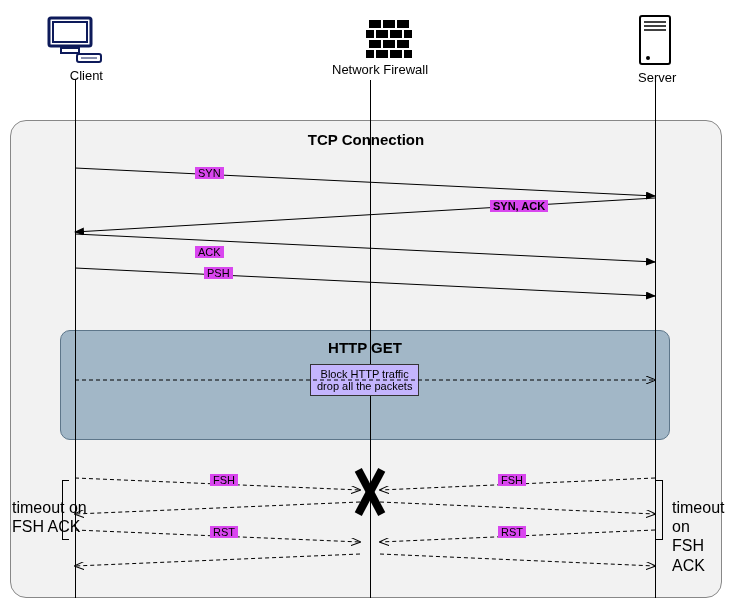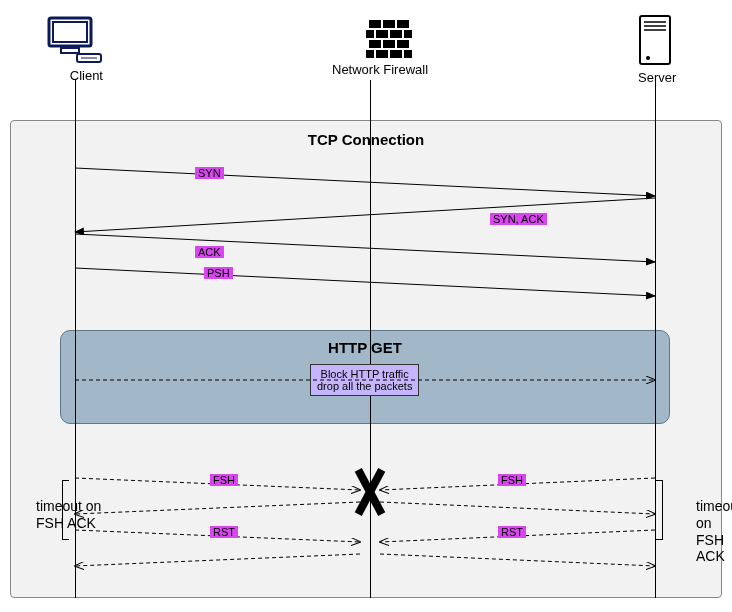--- a/index.html
+++ b/index.html
@@ -40,21 +40,21 @@
     bottom: 14px;
   }
   
   .tcp-box {
     position: absolute;
     left: 10px;
     top: 120px;
     right: 10px;
     bottom: 14px;
     border: 1px solid #888;
-    border-radius: 4px;
+    border-radius: 16px;
     background: #f2f2f2;
   }
   .tcp-title {
     position: absolute;
     left: 0; right: 0;
     top: 10px;
     text-align: center;
     font-weight: bold;
     font-size: 15px;
   }
@@ -92,24 +92,23 @@
   .msg-label {
     position: absolute;
     font-size: 11px;
     background: transparent;
     color: #000;
     padding: 0 3px;
   }
   .msg-label.bg-grey { background: #d946ef; }
   .side-label {
     position: absolute;
-    font-size: 14px;
+    font-size: 16px;
     line-height: 1.2;
     white-space: pre-line;
-    margin-left: 24px;
   }
   .bracket {
     position: absolute;
     border-left: 1px solid #000;
   }
   .bracket.top::before, .bracket.bottom::after {
     content: '';
     position: absolute;
     width: 6px; height: 1px;
     background: #000;
@@ -190,21 +189,21 @@
           <div class="brick half"></div>
         </div>
   </div>
   <div class="actor-label" style="margin-left:-18px;">Network Firewall</div>
 </div>
 
 <div class="tcp-box">
   <div class="tcp-title">TCP Connection</div>
 </div>
 
-<div class="http-box" style="left:60px; top:330px; width:610px; height:94px;">
+<div class="http-box" style="left:60px; top:330px; width:610px; height:110px;">
   <div class="http-title">HTTP GET</div>
 </div>
 
 <div class="lifeline" style="left:75px;"></div>
 <div class="lifeline" style="left:370px;"></div>
 <div class="lifeline" style="left:655px;"></div>
 
 <div class="block-label" style="left:310px; top:364px;">Block HTTP traffic
 drop all the packets</div>
 
@@ -241,21 +240,21 @@
   <line x1="655" y1="530" x2="380" y2="542" stroke="#000" stroke-width="1" stroke-dasharray="4,3" marker-end="url(#arrow-open)"></line>
 
   <line x1="360" y1="554" x2="75" y2="566" stroke="#000" stroke-width="1" stroke-dasharray="4,3" marker-end="url(#arrow-open)"></line>
 
   <line x1="380" y1="554" x2="655" y2="566" stroke="#000" stroke-width="1" stroke-dasharray="4,3" marker-end="url(#arrow-open)"></line>
 </svg>
 
 <div class="cross" style="left:348px; top:467px;"></div>
 
 <div class="msg-label bg-grey" style="left:195px; top:167px;">SYN</div>
-<div class="msg-label bg-grey" style="left:490px; top:213px;">SYN, ACK</div>
+<div class="msg-label bg-grey" style="left:490px; top:200px;font-weight:bold;">SYN, ACK</div>
 <div class="msg-label bg-grey" style="left:195px; top:246px;">ACK</div>
 <div class="msg-label bg-grey" style="left:204px; top:267px;">PSH</div>
 <div class="msg-label bg-grey" style="left:210px; top:474px;">FSH</div>
 <div class="msg-label bg-grey" style="left:498px; top:474px;">FSH</div>
 <div class="msg-label bg-grey" style="left:210px; top:526px;">RST</div>
 <div class="msg-label bg-grey" style="left:498px; top:526px;">RST</div>
 
 <div class="bracket top bottom" style="left:62px; top:480px; height:60px;"></div>
 <div class="side-label" style="left:12px; top:498px;">timeout on
 FSH ACK</div>

